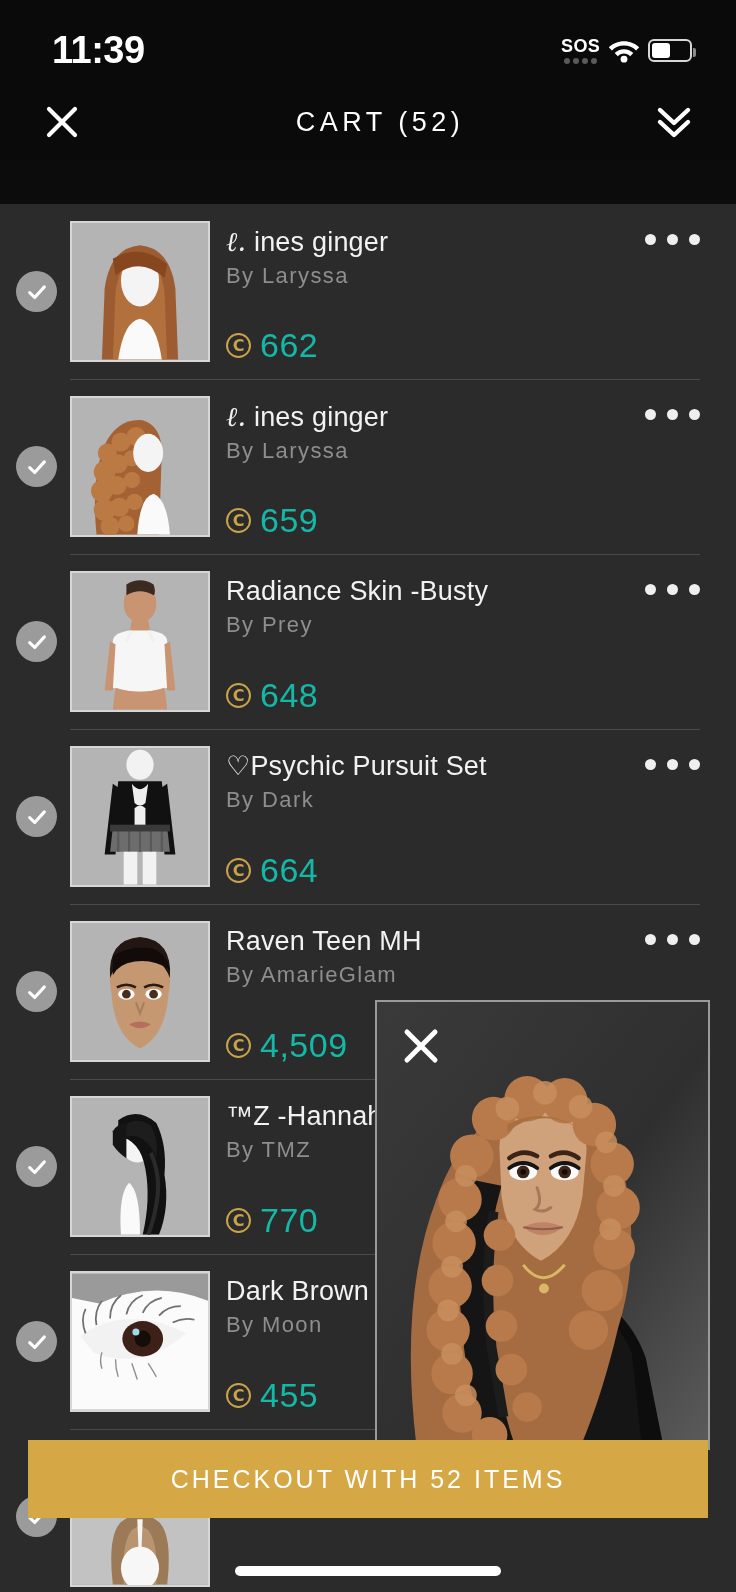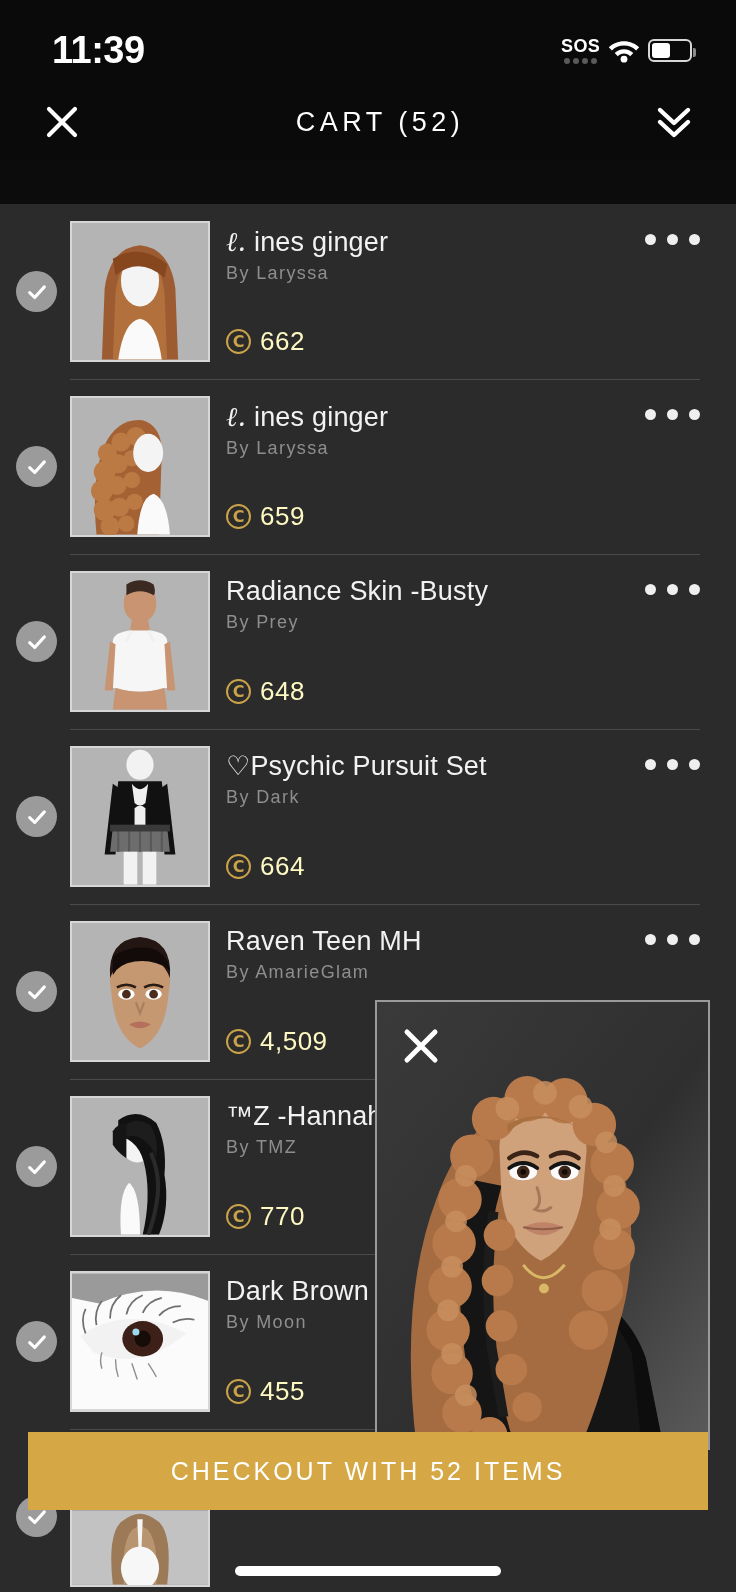--- a/index.html
+++ b/index.html
@@ -79,35 +79,35 @@
   .rowtext{
     position:absolute; left:226px; top:22px; right:60px;
     white-space:nowrap;
   }
   .title{
     color:#f2f2f2; font-size:27px; font-weight:400; line-height:1.15;
     letter-spacing:0.2px;
   }
   .title .script{ font-family:"DejaVu Serif", serif; font-style:italic; }
   .byline{
-    color:#8e8e8e; font-size:18px; font-weight:400; letter-spacing:1.4px;
+    color:#8e8e8e; font-size:22px; font-weight:400; letter-spacing:1.4px;
     margin-top:5px;
   }
   .price{
     position:absolute; left:226px; top:122px;
     display:flex; align-items:center; gap:9px;
   }
   .coin{
     width:25px; height:25px; border-radius:50%;
     border:2px solid #c9a24a;
     color:#c9a24a; font-size:16px; font-weight:700;
     display:flex; align-items:center; justify-content:center;
     font-family:"DejaVu Sans", sans-serif;
   }
-  .price-val{ color:#fef9c3; font-size:26px; letter-spacing:0.5px; }
+  .price-val{ color:#14b8a6; font-size:34px; letter-spacing:0.5px; }
   .dots{
     position:absolute; right:36px; top:30px;
     display:flex; gap:11px;
   }
   .dots i{ width:11px; height:11px; border-radius:50%; background:#efefef; display:block; }
 
   
   .preview{
     position:absolute; left:375px; top:1000px;
     width:335px; height:450px;
@@ -117,21 +117,21 @@
   }
   .preview-close{
     position:absolute; left:18px; top:18px; width:52px; height:52px;
     display:flex; align-items:center; justify-content:center;
     z-index:3;
   }
   .preview-art{ position:absolute; inset:0; }
 
   
   .checkout{
-    position:absolute; left:28px; bottom:82px;
+    position:absolute; left:28px; bottom:74px;
     width:680px; height:78px;
     background:#d5a845;
     display:flex; align-items:center; justify-content:center;
   }
   .checkout-label{
     color:#fff; font-size:25px; letter-spacing:3px; font-weight:400;
   }
   .homebar{
     position:absolute; bottom:16px; left:50%; transform:translateX(-50%);
     width:266px; height:10px; border-radius:6px; background:#fff;

